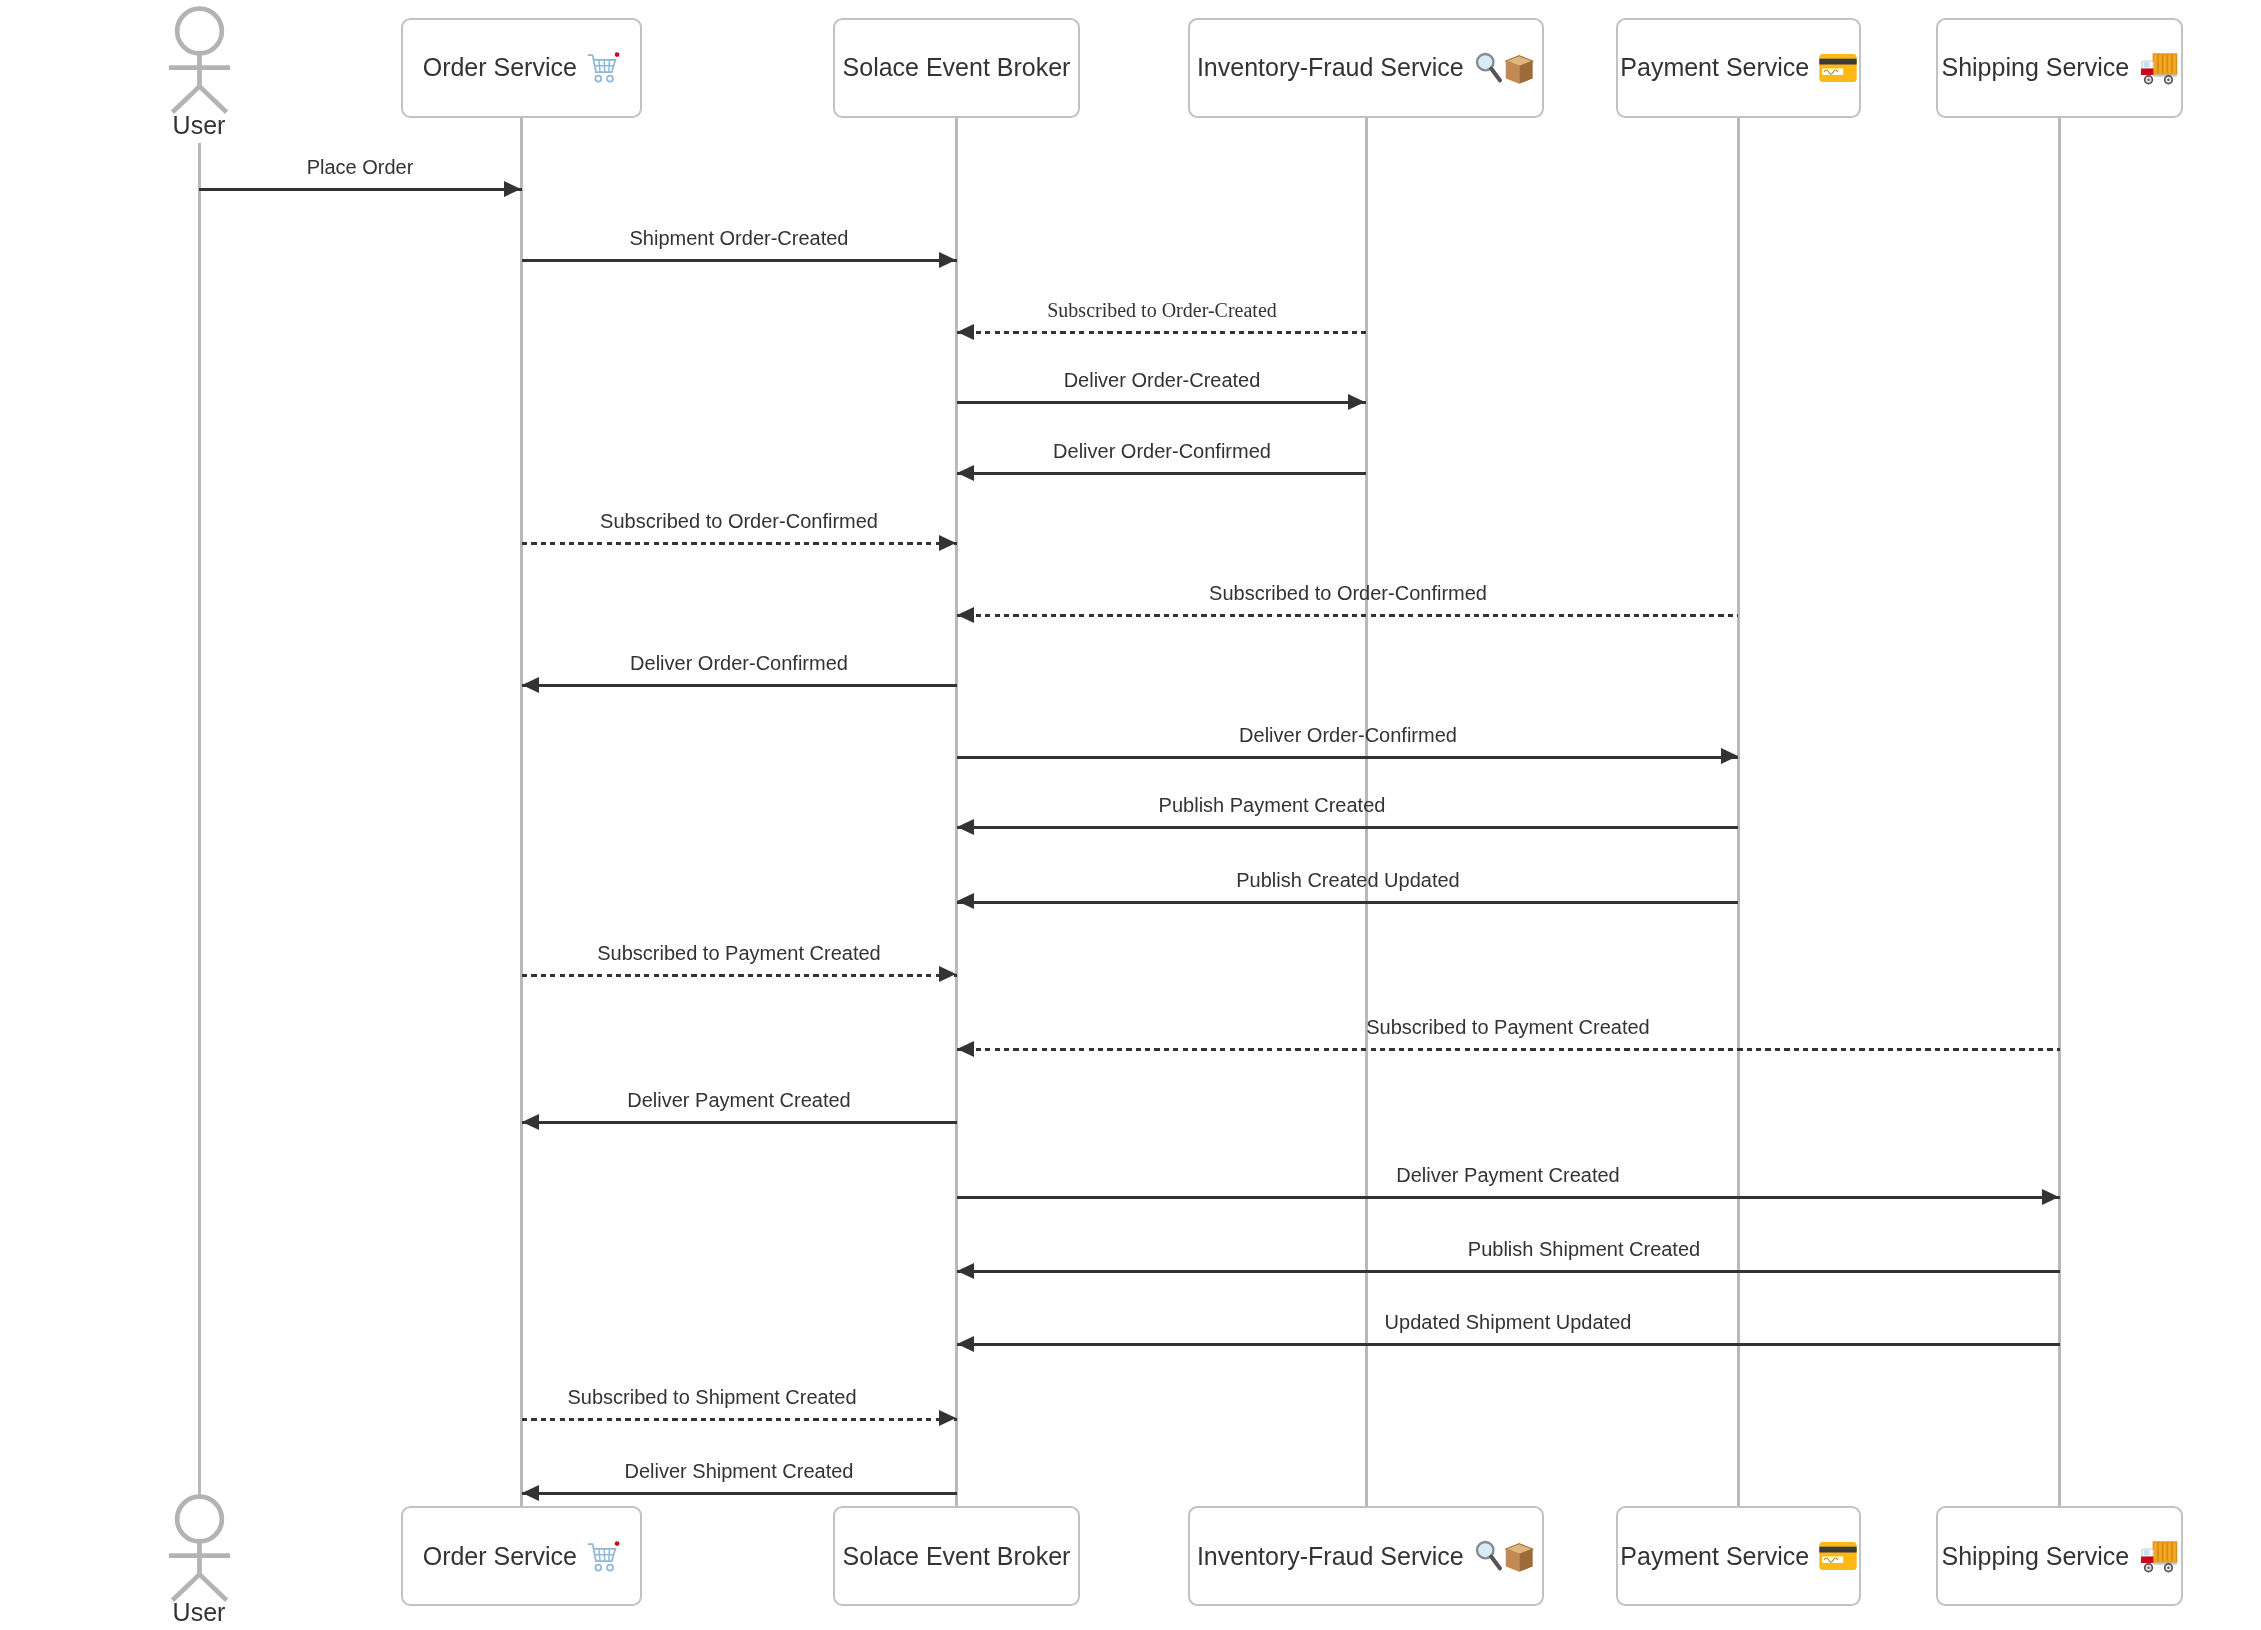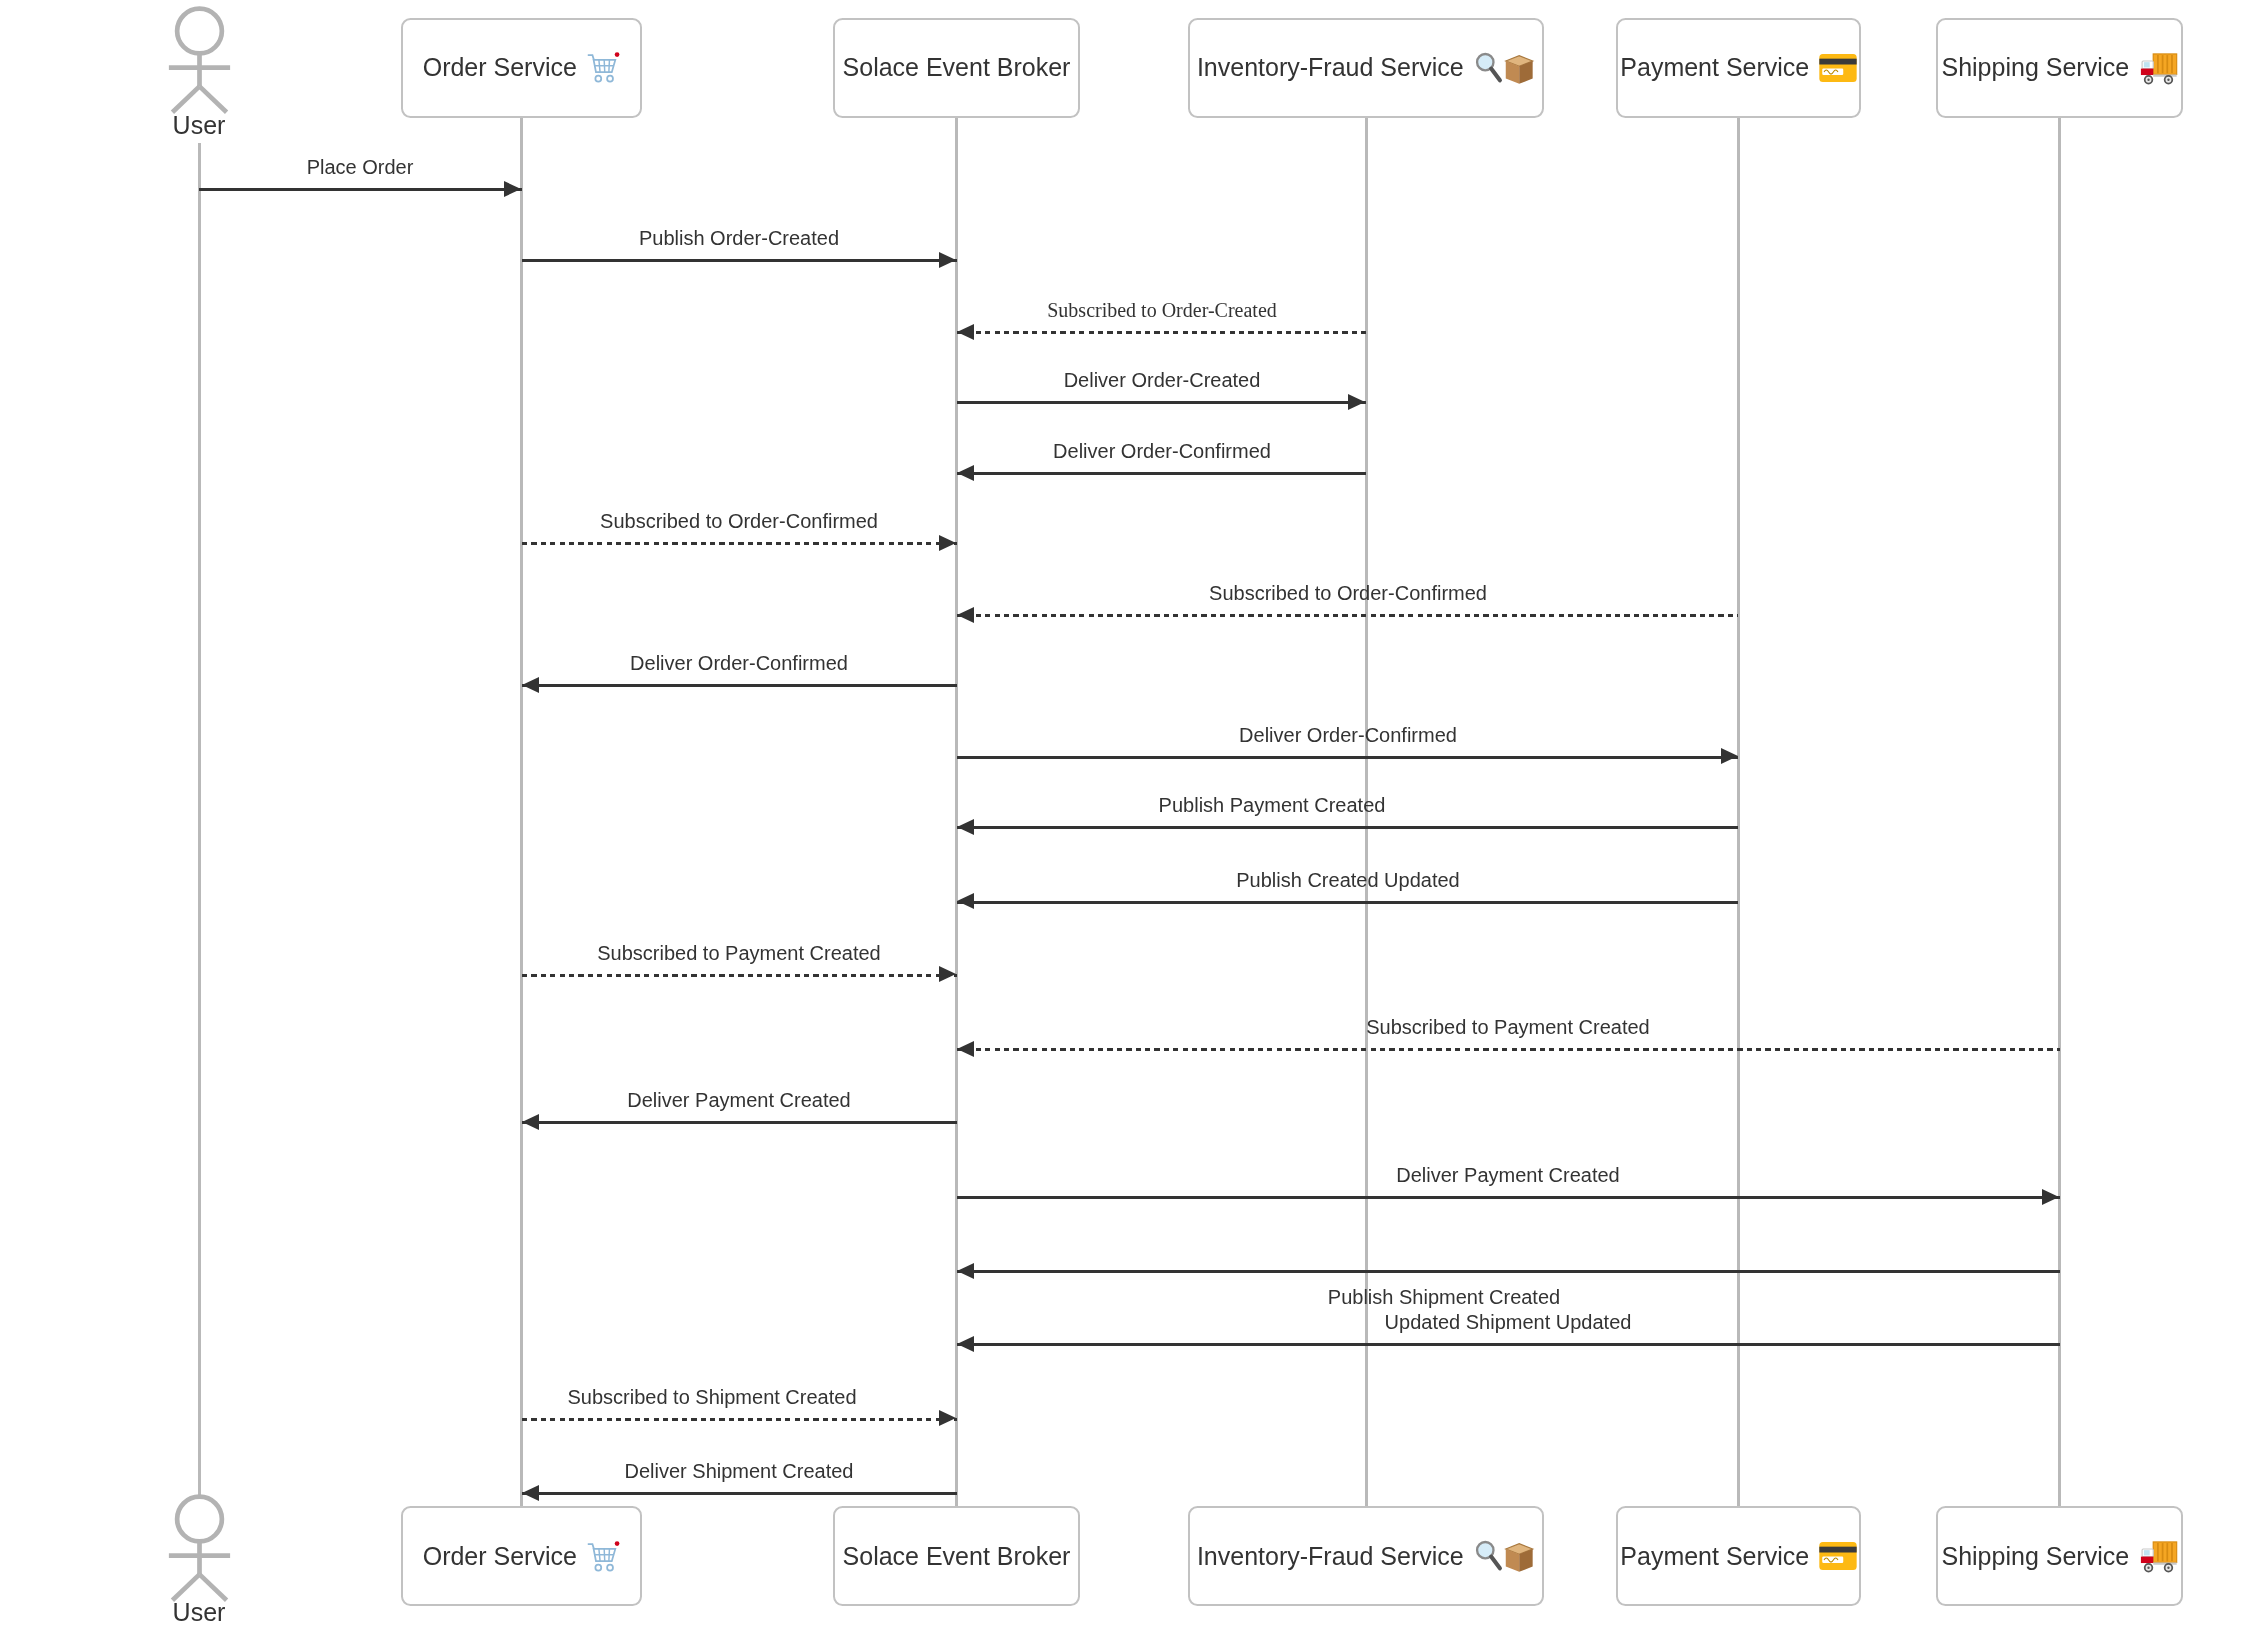--- a/index.html
+++ b/index.html
@@ -44,21 +44,21 @@
     <div class="lifeline" style="left: 520px; top: 118px; height: 1388px;"></div>
     <div class="lifeline" style="left: 955px; top: 118px; height: 1388px;"></div>
     <div class="lifeline" style="left: 1365px; top: 118px; height: 1388px;"></div>
     <div class="lifeline" style="left: 1737px; top: 118px; height: 1388px;"></div>
     <div class="lifeline" style="left: 2058px; top: 118px; height: 1388px;"></div>
     <div class="msg-line solid" style="left: 199px; top: 188px; width: 323px;"></div>
     <div class="arrowhead right" style="top: 181px; left: 504px;"></div>
     <div class="msg-label" style="left: 360px; top: 153px;">Place Order</div>
     <div class="msg-line solid" style="left: 522px; top: 259px; width: 435px;"></div>
     <div class="arrowhead right" style="top: 252px; left: 939px;"></div>
-    <div class="msg-label" style="left: 739px; top: 224px;">Publish Order-Created</div>
+    <div class="msg-label" style="left: 739px; top: 224px;">Shipment Order-Created</div>
     <div class="msg-line dashed" style="left: 957px; top: 331px; width: 409px;"></div>
     <div class="arrowhead left" style="top: 324px; left: 957px;"></div>
     <div class="msg-label" style="left: 1162px; top: 296px; font-family: Liberation Serif, serif;">Subscribed to Order-Created</div>
     <div class="msg-line solid" style="left: 957px; top: 401px; width: 409px;"></div>
     <div class="arrowhead right" style="top: 394px; left: 1348px;"></div>
     <div class="msg-label" style="left: 1162px; top: 366px;">Deliver Order-Created</div>
     <div class="msg-line solid" style="left: 957px; top: 472px; width: 409px;"></div>
     <div class="arrowhead left" style="top: 465px; left: 957px;"></div>
     <div class="msg-label" style="left: 1162px; top: 437px;">Deliver Order-Confirmed</div>
     <div class="msg-line dashed" style="left: 522px; top: 542px; width: 435px;"></div>
@@ -86,21 +86,21 @@
     <div class="arrowhead left" style="top: 1041px; left: 957px;"></div>
     <div class="msg-label" style="left: 1508px; top: 1013px;">Subscribed to Payment Created</div>
     <div class="msg-line solid" style="left: 522px; top: 1121px; width: 435px;"></div>
     <div class="arrowhead left" style="top: 1114px; left: 522px;"></div>
     <div class="msg-label" style="left: 739px; top: 1086px;">Deliver Payment Created</div>
     <div class="msg-line solid" style="left: 957px; top: 1196px; width: 1103px;"></div>
     <div class="arrowhead right" style="top: 1189px; left: 2042px;"></div>
     <div class="msg-label" style="left: 1508px; top: 1161px;">Deliver Payment Created</div>
     <div class="msg-line solid" style="left: 957px; top: 1270px; width: 1103px;"></div>
     <div class="arrowhead left" style="top: 1263px; left: 957px;"></div>
-    <div class="msg-label" style="left: 1444px; top: 1235px; margin-top: 48px;">Publish Shipment Created</div>
+    <div class="msg-label" style="left: 1584px; top: 1235px;">Publish Shipment Created</div>
     <div class="msg-line solid" style="left: 957px; top: 1343px; width: 1103px;"></div>
     <div class="arrowhead left" style="top: 1336px; left: 957px;"></div>
     <div class="msg-label" style="left: 1508px; top: 1308px;">Updated Shipment Updated</div>
     <div class="msg-line dashed" style="left: 522px; top: 1418px; width: 435px;"></div>
     <div class="arrowhead right" style="top: 1410px; left: 939px;"></div>
     <div class="msg-label" style="left: 712px; top: 1383px;">Subscribed to Shipment Created</div>
     <div class="msg-line solid" style="left: 522px; top: 1492px; width: 435px;"></div>
     <div class="arrowhead left" style="top: 1485px; left: 522px;"></div>
     <div class="msg-label" style="left: 739px; top: 1457px;">Deliver Shipment Created</div>
     <div class="actor-figure" style="left: 163px; top: 4.7px;"><svg width="73" height="111" viewBox="0 0 124 188">

